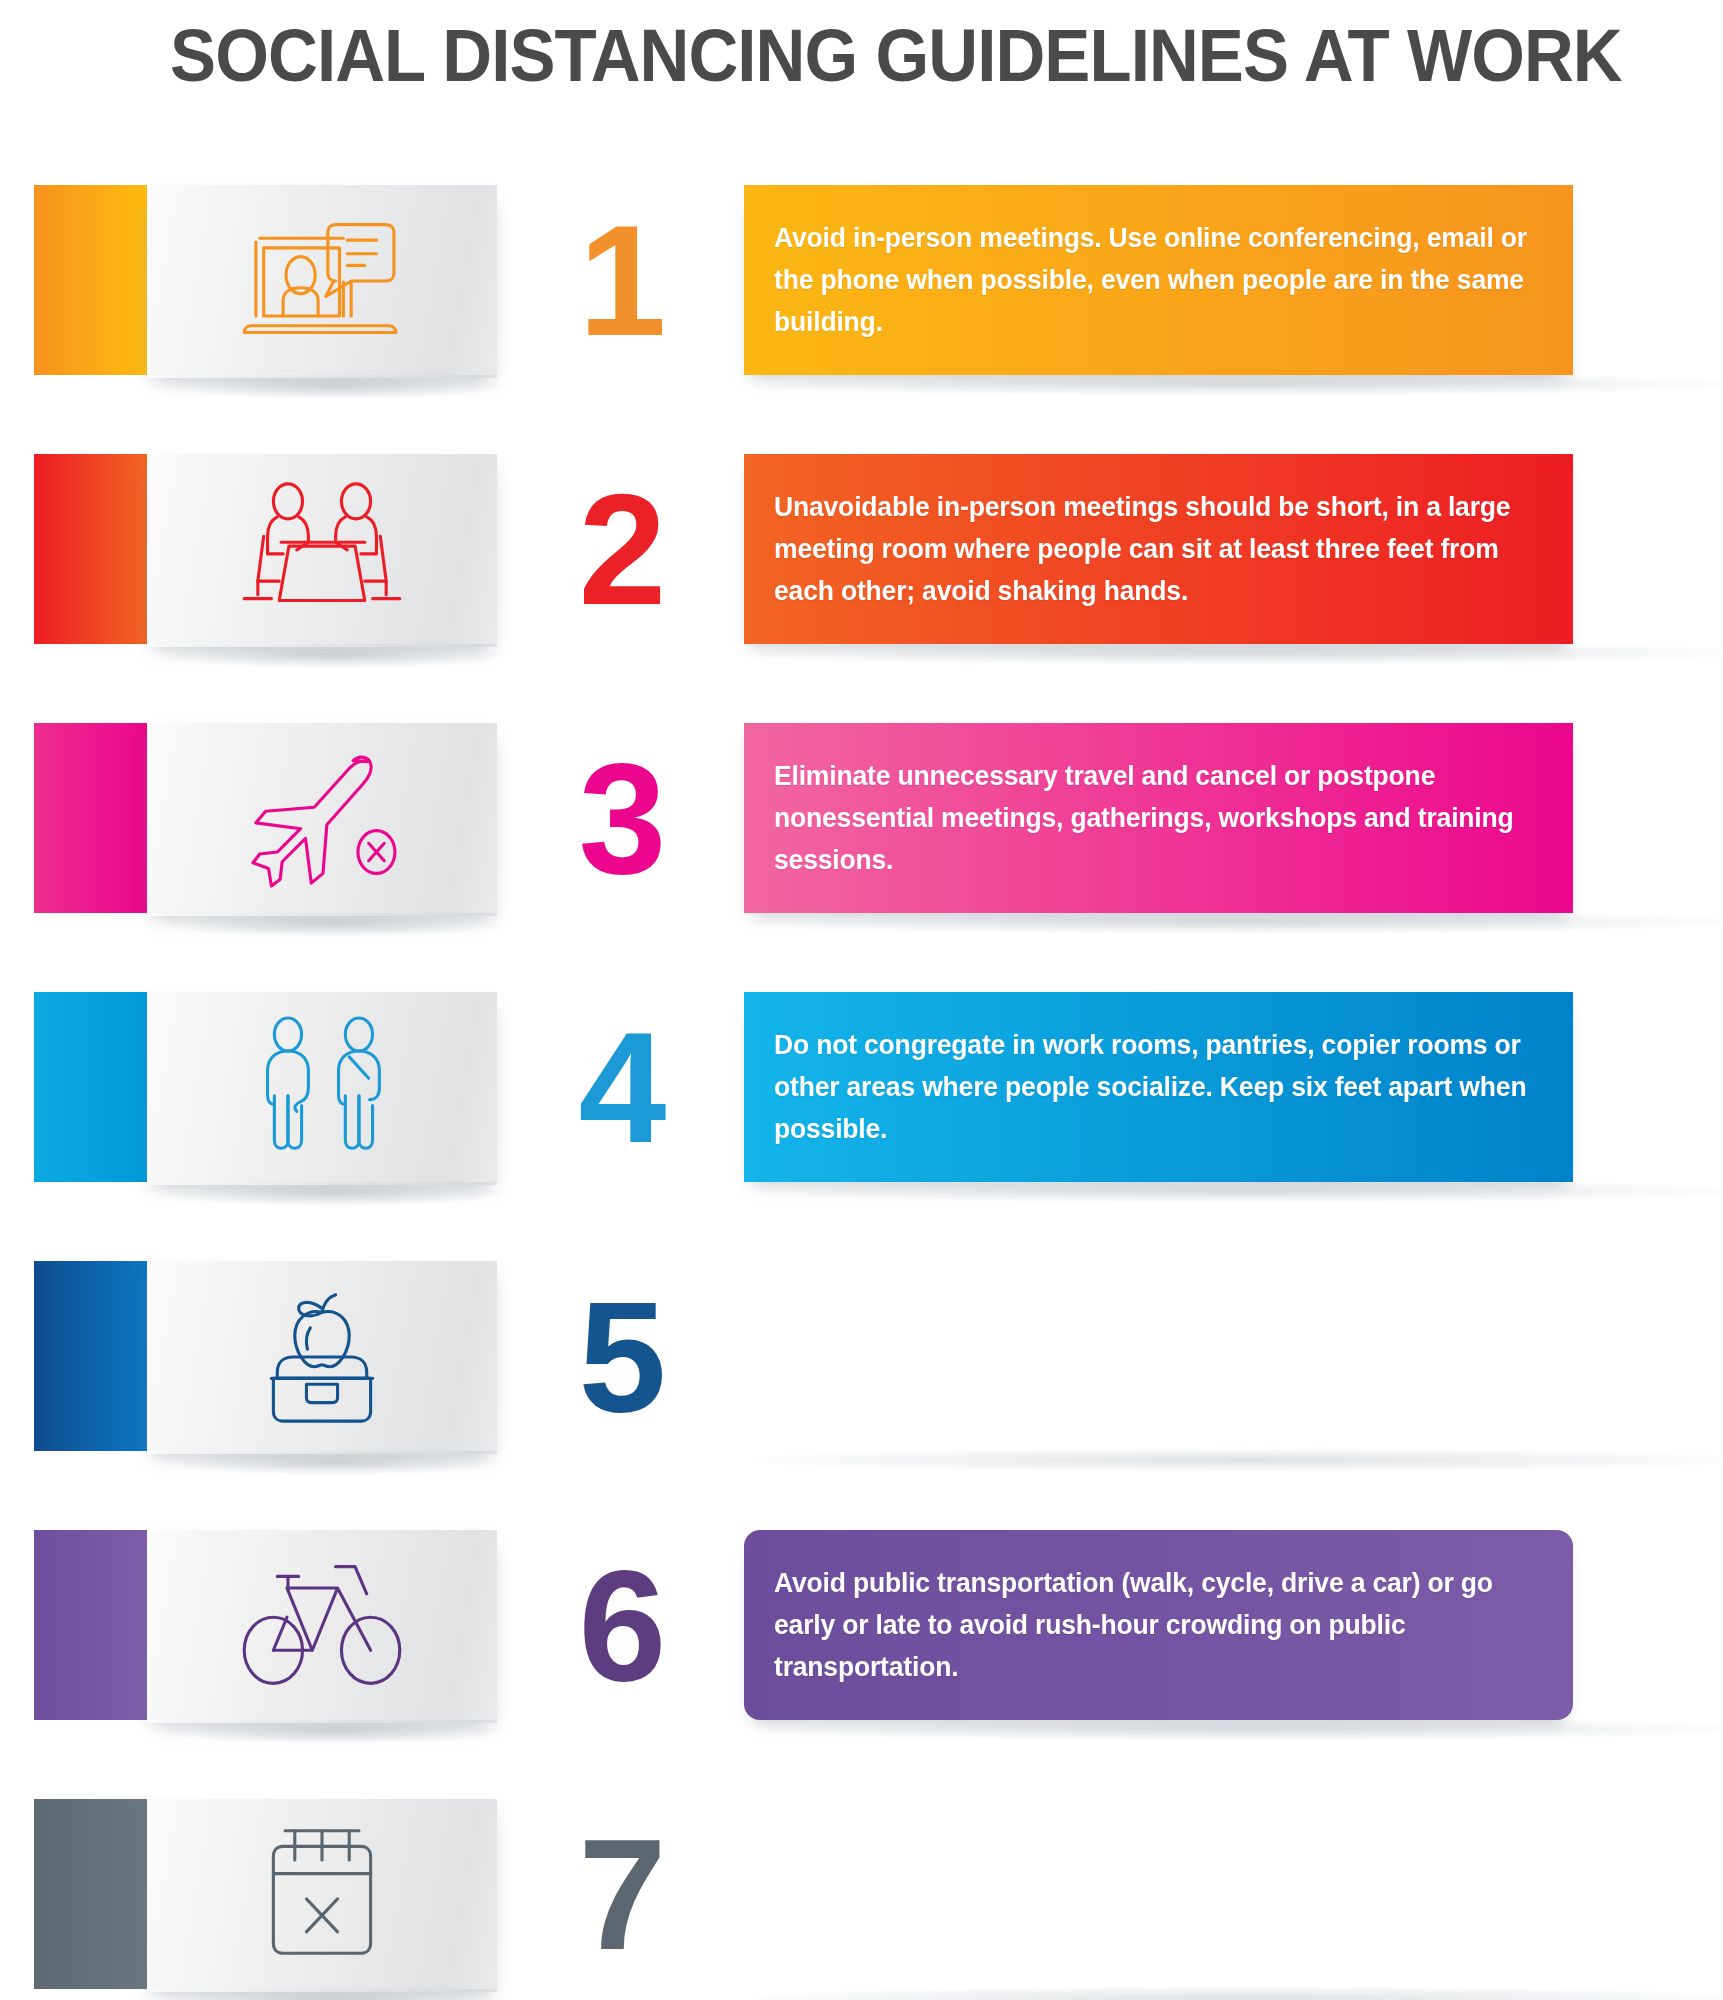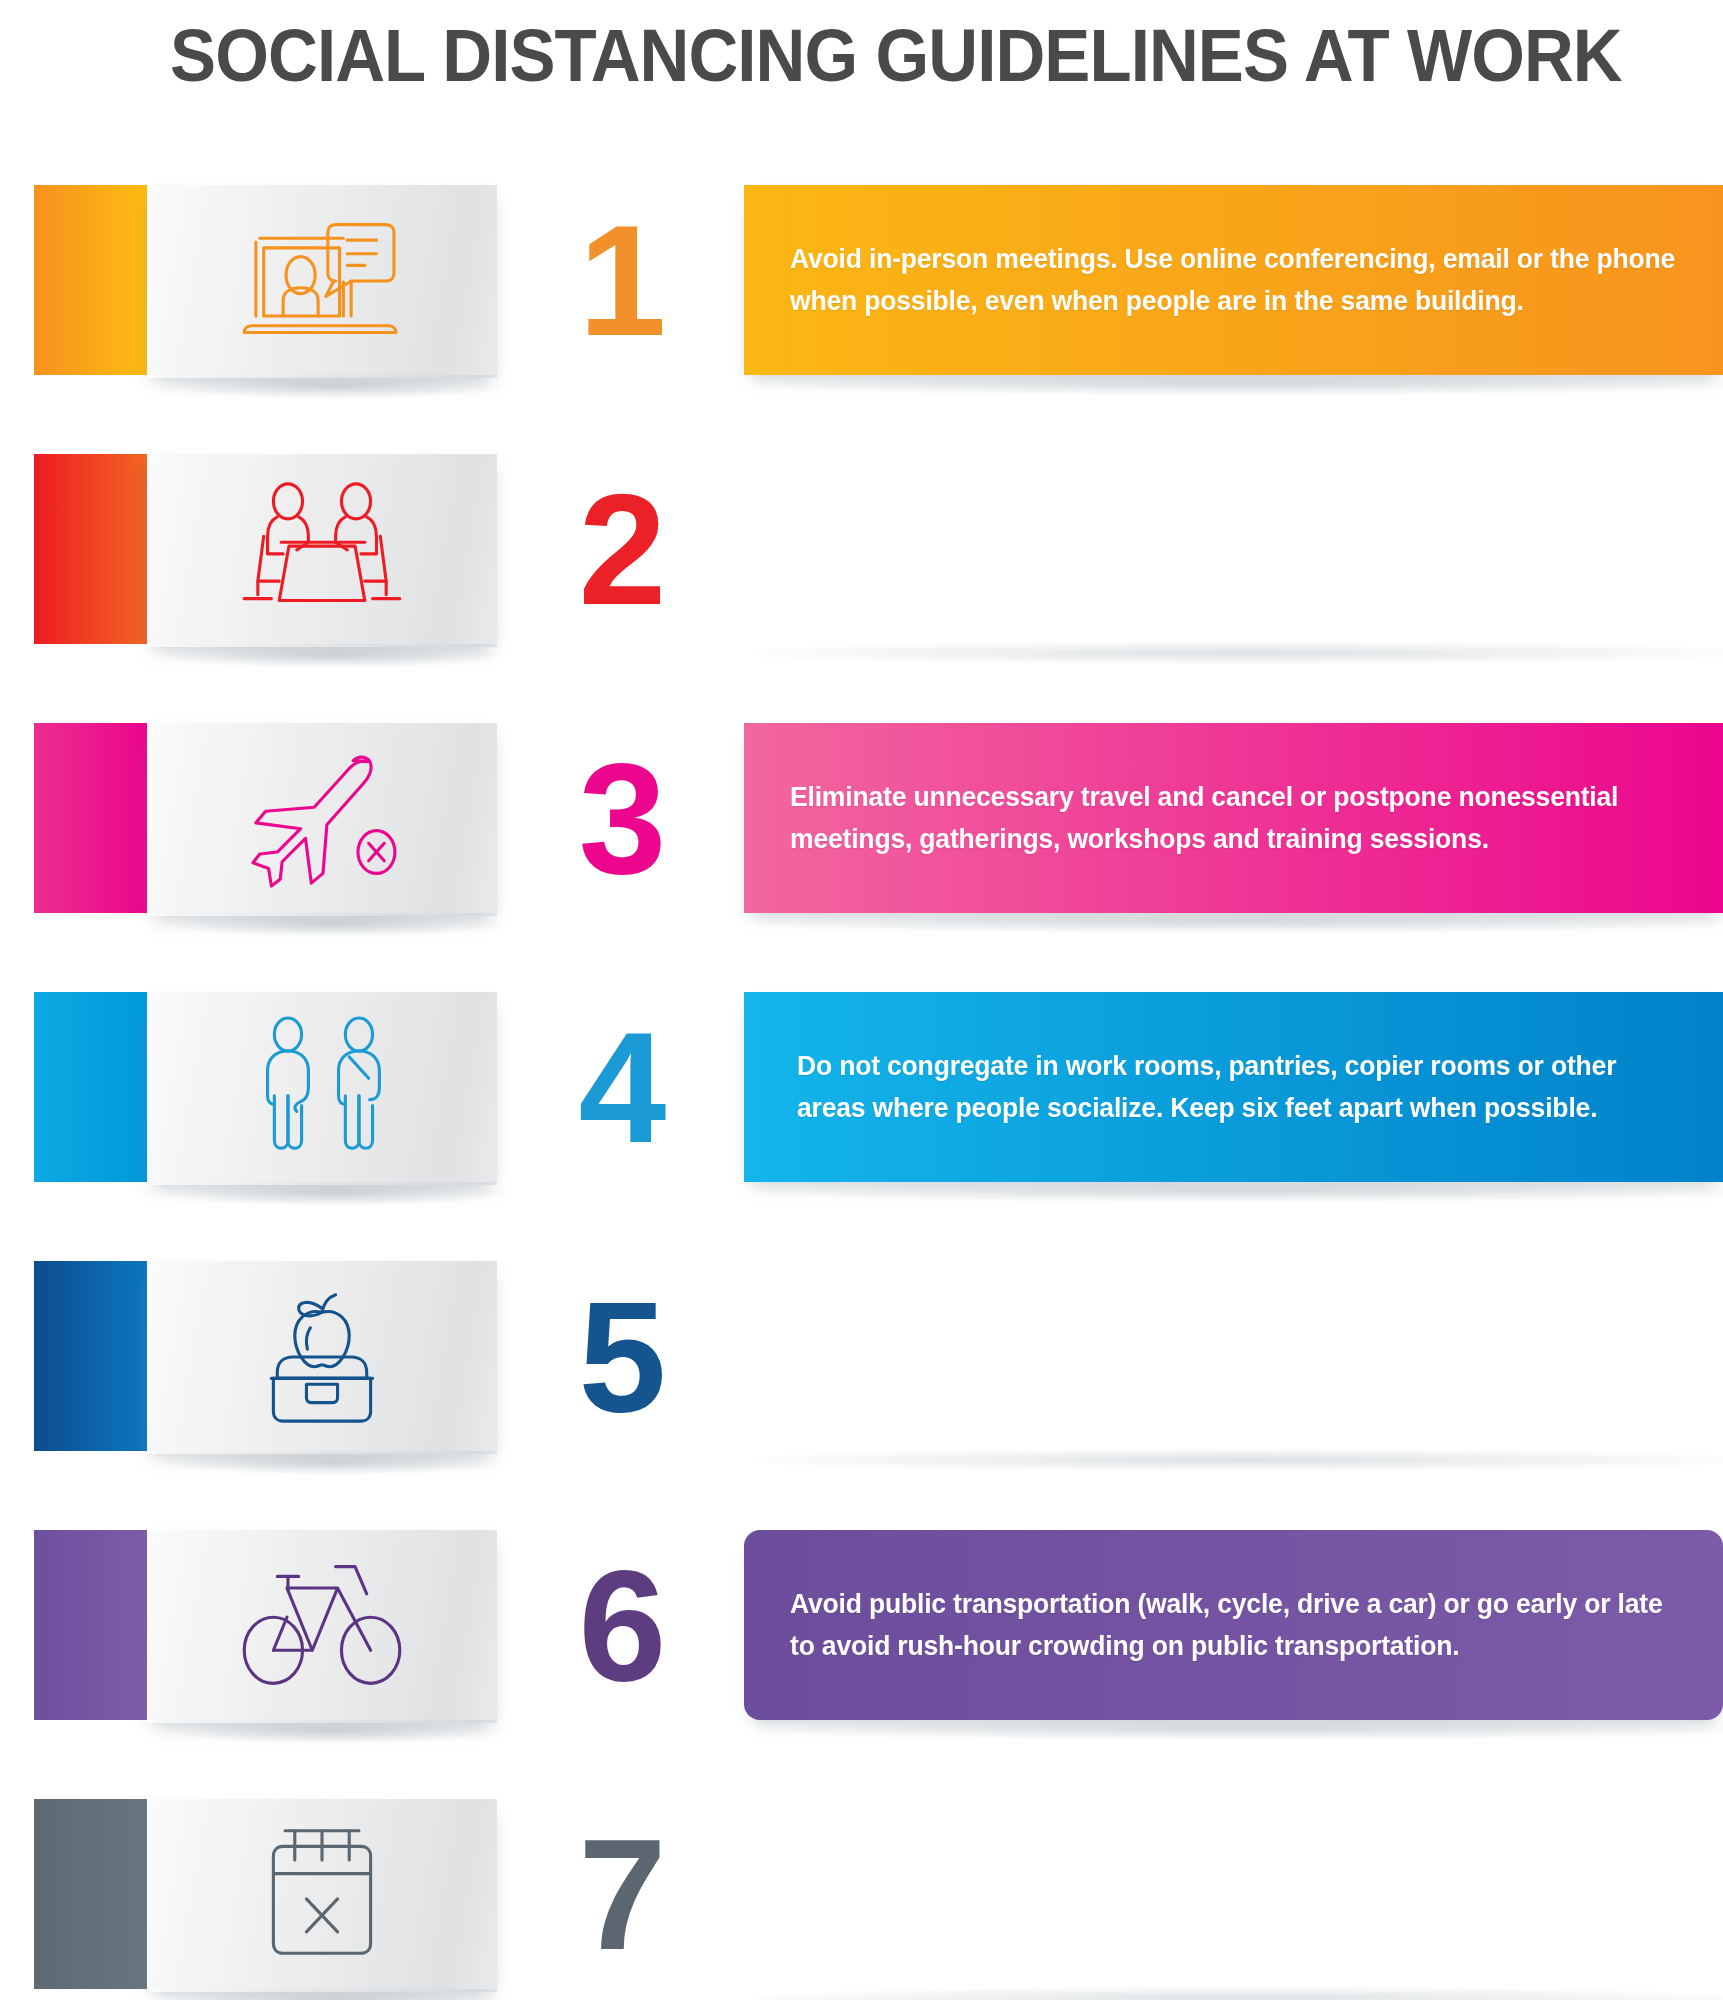--- a/index.html
+++ b/index.html
@@ -104,25 +104,25 @@
     line-height: 1;
     letter-spacing: -4px;
     z-index: 4;
   }
 
   
   .bar {
     position: absolute;
     left: 710px;
     top: 0;
-    width: 979px;
+    width: 829px;
     height: 190px;
     display: flex;
     align-items: center;
-    padding: 0 0 0 46px;
+    padding: 0 0 0 30px;
     box-shadow: 0 9px 16px -7px rgba(110,125,135,0.40);
     z-index: 2;
   }
   .bar-text {
     color: #ffffff;
     font-family: "Liberation Sans", sans-serif;
     font-weight: 700;
     font-size: 27.5px;
     line-height: 1.52;
     letter-spacing: -0.2px;
@@ -201,20 +201,23 @@
               <path fill="none" stroke="#ED1C24" stroke-width="3.2" stroke-linecap="round" stroke-linejoin="round" d="M114 42 c-8 4-10 12-10 20 v6 l12 8"></path>
               <path fill="none" stroke="#ED1C24" stroke-width="3.2" stroke-linecap="round" stroke-linejoin="round" d="M30 62 l-6 46 h22 M150 62 l6 46 h-22"></path>
               <path fill="none" stroke="#ED1C24" stroke-width="3.2" stroke-linecap="round" stroke-linejoin="round" d="M24 108 v14 M156 108 v14"></path>
               <path fill="none" stroke="#ED1C24" stroke-width="3.2" stroke-linecap="round" stroke-linejoin="round" d="M10 126 h28 M142 126 h28"></path>
               <path fill="none" stroke="#ED1C24" stroke-width="3.2" stroke-linecap="round" stroke-linejoin="round" d="M56 72 h68 l10 56 h-88z"></path>
               <path fill="none" stroke="#ED1C24" stroke-width="3.2" stroke-linecap="round" stroke-linejoin="round" d="M48 68 h86"></path>
             </svg>
           </div>
         </div>
         <div class="numeral" style="color:#EC2127;">2</div>
+        <div class="bar" style="background:linear-gradient(90deg,#F26522 0%,#ED1C24 100%);">
+          <div class="bar-text">Unavoidable in-person meetings should be short, in a large meeting room where people can sit at least three feet from each other; avoid shaking hands.</div>
+        </div>
       </div>
       <div class="row" style="top: 723px;">
         <div class="row-shadow"></div>
         <div class="bar-shadow"></div>
         <div class="tab" style="background:linear-gradient(90deg,#EC2D8F 0%,#EC068D 100%);"></div>
         <div class="panel">
           <div class="panel-icon">
             <svg viewBox="0 0 180 150">
               <path fill="none" stroke="#EC068D" stroke-width="3.2" stroke-linecap="round" stroke-linejoin="round" d="M122 16 c7-6 16-4 18 3 2 7-2 14-7 20 L95 82 l-4 50 -12 10 -6-46 -24 24 -2 18 -9 7 -3-18 -16-6 7-9 18-2 24-24 -46-6 10-12 50-4 36-40c6-6 12-9 19-7z"></path>
               <ellipse fill="none" stroke="#EC068D" stroke-width="3.2" stroke-linecap="round" stroke-linejoin="round" cx="146" cy="110" rx="19" ry="22"></ellipse>

